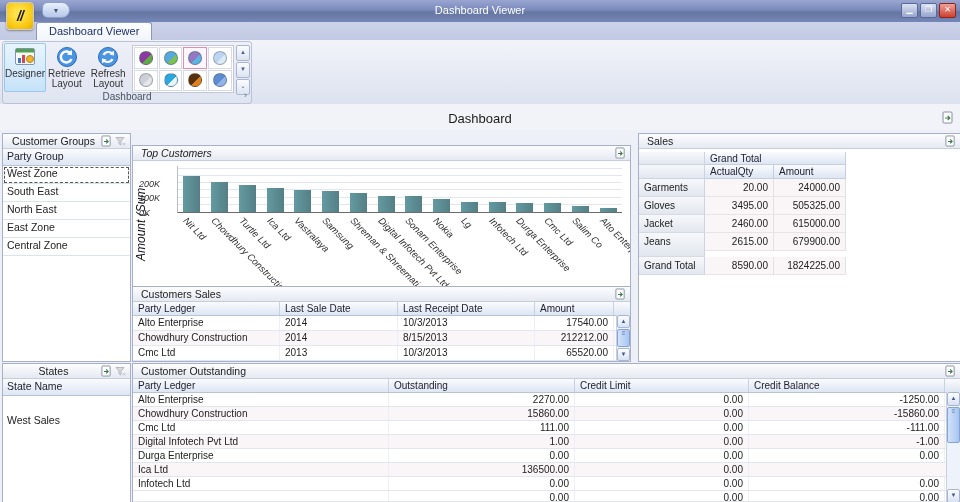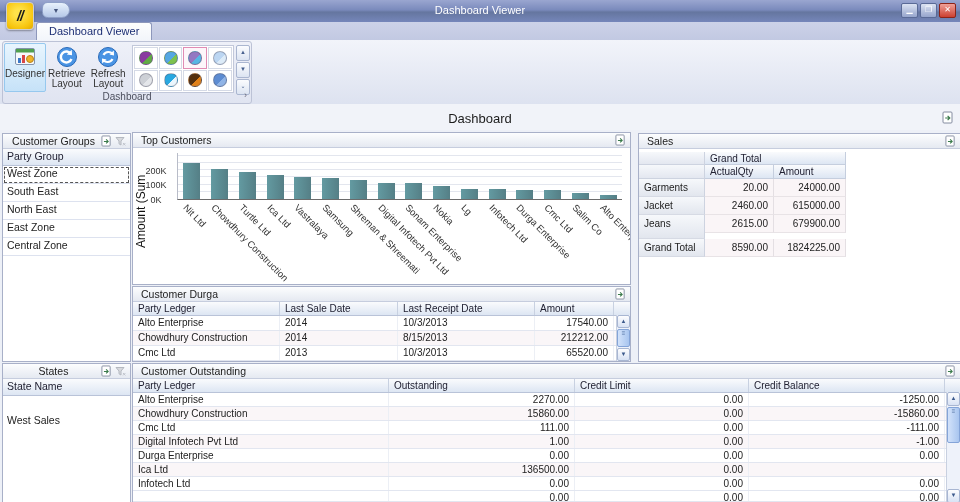--- a/index.html
+++ b/index.html
@@ -96,21 +96,21 @@
   .plabel{background:linear-gradient(#f6f8fb,#e2e6ee);border-right:1px solid #cdd3e0;border-bottom:1px solid #d6dae4;}
   .pdata{background:#faf5f7;border-right:1px solid #e4dfe3;border-bottom:1px solid #e8e3e6;text-align:right;}
   
   .chart{position:absolute;left:0;top:15px;right:0;bottom:0;}
   .ylabel{position:absolute;left:1px;top:0;bottom:10px;width:16px;writing-mode:vertical-rl;
     transform:rotate(180deg);font-size:12px;color:#111;text-align:center;white-space:nowrap;overflow:hidden;}
   .plot{position:absolute;left:44px;top:5px;width:444px;height:46px;
     border-bottom:1px solid #6b6b6b;border-left:1px solid #b8bcc8;}
   .gridline{position:absolute;left:0;right:0;height:1px;background:#e3e6ee;}
   .bar{position:absolute;bottom:0;width:17px;background:linear-gradient(90deg,#639aa1,#557f86);}
-  .ytick{position:absolute;width:34px;text-align:center;font-size:9px;color:#333;left:6px;}
+  .ytick{position:absolute;width:34px;text-align:left;font-size:9px;color:#333;left:6px;}
   .xlabel{position:absolute;font-size:9.5px;color:#333;white-space:nowrap;
     transform:rotate(45deg);transform-origin:0 0;}
   .icon12{display:block;}
 </style>
 </head>
 <body>
 
 <div class="titlebar">
   <div class="title-text">Dashboard Viewer</div>
   <div class="win-btns">
@@ -260,21 +260,21 @@
         </span>
     </span>
   </div>
   <div class="colhdr-single">State Name</div>
   <div>
       <div class="lrow"></div>
       <div class="lrow">West Sales</div>
     </div>
 </div>
 
-<div class="panel" style="left:132px;top:132px;width:497px;height:151px;">
+<div class="panel" style="left:132px;top:145px;width:497px;height:151px;font-style:italic;">
   <div class="phdr">
     <span class="phdr-title">Top Customers</span>
     <span class="phdr-icons">
       <span>
           <svg class="icon12" width="11" height="12" viewBox="0 0 12 13">
             <rect x="1" y="1" width="9" height="11" rx="1" fill="#fff" stroke="#848ca0"></rect>
             <path d="M3.2 7 h4.2 M5.6 4.8 L7.8 7 L5.6 9.2" stroke="#3a7a4a" stroke-width="1.2" fill="none"></path>
           </svg>
         </span>
     </span>
@@ -326,21 +326,21 @@
         <div class="xlabel" style="left: 389.488px; top: 54px;">Durga Enterprise</div>
         <div class="xlabel" style="left: 417.238px; top: 54px;">Cmc Ltd</div>
         <div class="xlabel" style="left: 444.988px; top: 54px;">Salim Co</div>
         <div class="xlabel" style="left: 472.738px; top: 54px;">Alto Enterprise</div>
       </div>
   </div>
 </div>
 
 <div class="panel" style="left:132px;top:286px;width:497px;height:74px;">
   <div class="phdr">
-    <span class="phdr-title">Customer Durga</span>
+    <span class="phdr-title">Customers Sales</span>
     <span class="phdr-icons">
       <span>
           <svg class="icon12" width="11" height="12" viewBox="0 0 12 13">
             <rect x="1" y="1" width="9" height="11" rx="1" fill="#fff" stroke="#848ca0"></rect>
             <path d="M3.2 7 h4.2 M5.6 4.8 L7.8 7 L5.6 9.2" stroke="#3a7a4a" stroke-width="1.2" fill="none"></path>
           </svg>
         </span>
     </span>
   </div>
   <div class="grid-colheader">
@@ -405,20 +405,25 @@
         <div class="pcell phead" style="width: 69px; height: 14px; line-height: 14px;">ActualQty</div>
         <div class="pcell phead" style="width: 72px; height: 14px; line-height: 14px;">Amount</div>
       </div>
     <div>
         <div class="prow">
           <div class="pcell plabel" style="width: 66px; height: 18px; line-height: 18px;">Garments</div>
           <div class="pcell pdata" style="width: 69px; height: 18px; line-height: 18px;">20.00</div>
           <div class="pcell pdata" style="width: 72px; height: 18px; line-height: 18px;">24000.00</div>
         </div>
         <div class="prow">
+          <div class="pcell plabel" style="width: 66px; height: 18px; line-height: 18px;">Gloves</div>
+          <div class="pcell pdata" style="width: 69px; height: 18px; line-height: 18px;">3495.00</div>
+          <div class="pcell pdata" style="width: 72px; height: 18px; line-height: 18px;">505325.00</div>
+        </div>
+        <div class="prow">
           <div class="pcell plabel" style="width: 66px; height: 18px; line-height: 18px;">Jacket</div>
           <div class="pcell pdata" style="width: 69px; height: 18px; line-height: 18px;">2460.00</div>
           <div class="pcell pdata" style="width: 72px; height: 18px; line-height: 18px;">615000.00</div>
         </div>
         <div class="prow">
           <div class="pcell plabel" style="width: 66px; height: 24px; line-height: 18px;">Jeans</div>
           <div class="pcell pdata" style="width: 69px; height: 18px; line-height: 18px;">2615.00</div>
           <div class="pcell pdata" style="width: 72px; height: 18px; line-height: 18px;">679900.00</div>
         </div>
         <div class="prow">

